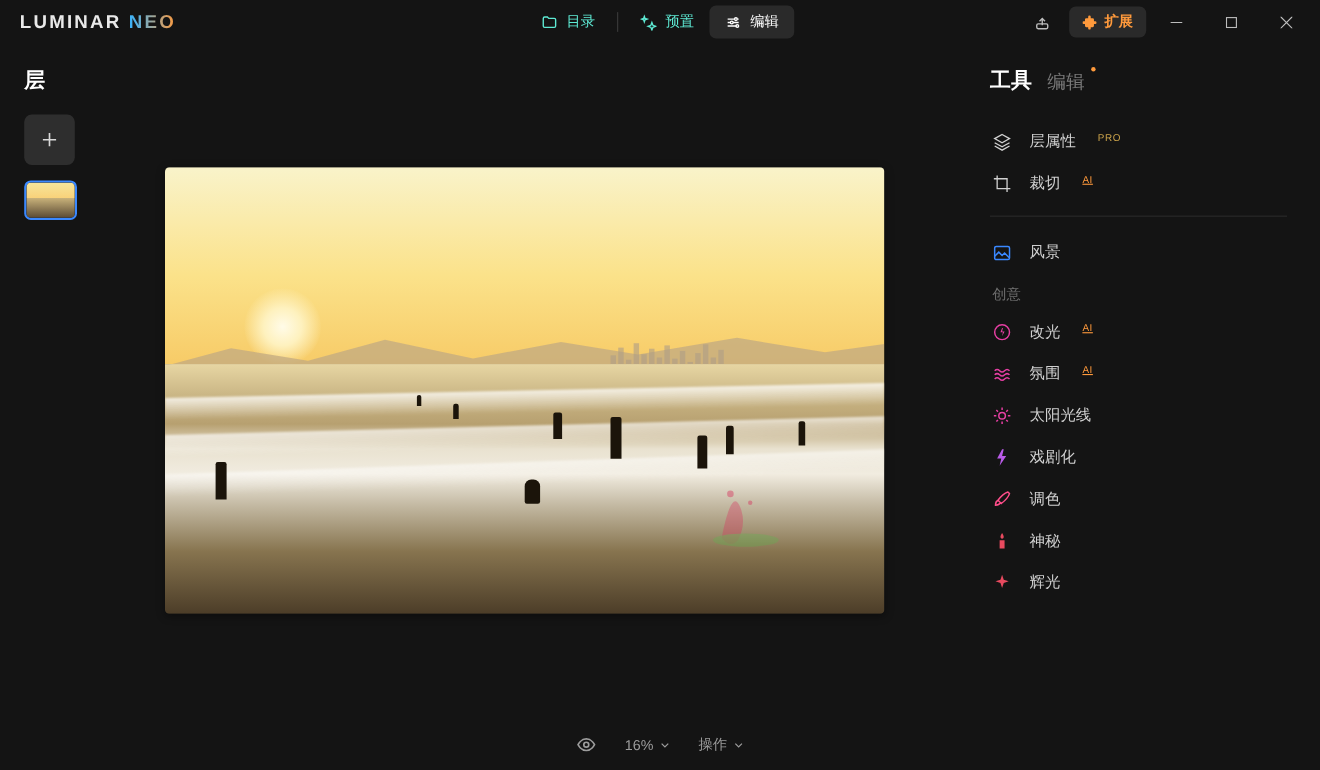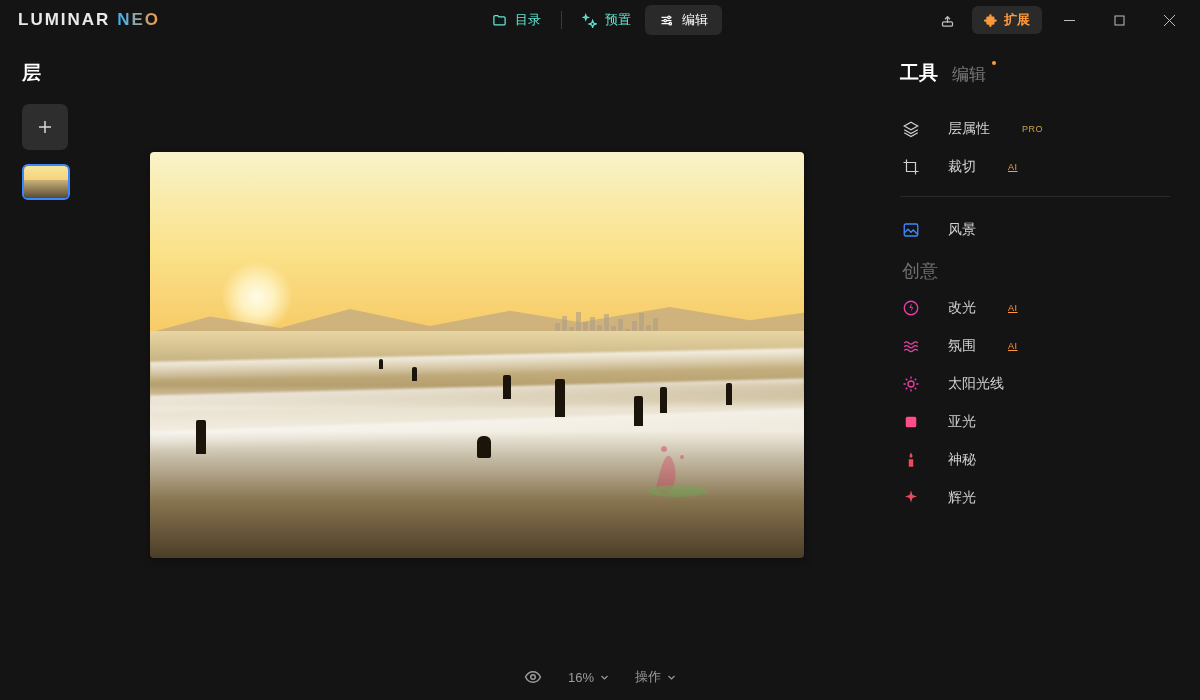--- a/index.html
+++ b/index.html
@@ -42,26 +42,26 @@
   .wm{ position:absolute; right:12%; bottom:12%; width:110px; height:90px; opacity:.45; }
   .bottom-bar{ position:absolute; bottom:14px; left:50%; transform:translateX(-50%); display:flex; align-items:center; gap:26px; color:#9c9c9c; font-size:13px;}
   .eye-btn, .zoom, .ops{ display:flex; align-items:center; gap:6px; cursor:pointer;}
   .eye-btn svg{width:18px;height:18px;}
 
   .right-col { width: 320px; padding: 20px 30px 0 20px; overflow-y: auto; }
   .right-head { display:flex; align-items: flex-end; gap: 14px; margin-bottom: 24px;}
   .r-title{ font-size:19px; font-weight:600; color:#fff;}
   .r-sub{ font-size:17px; color:#7a7a7a; position:relative;}
   .r-sub::after{ content:""; position:absolute; top:-2px; right:-10px; width:4px;height:4px;background:#ff9a3c;border-radius:50%;}
-  .tool{ display:flex; align-items:center; gap:28px; padding:10px 2px; font-size:14px; color:#d0d0d0; cursor:pointer;}
+  .tool{ display:flex; gap:16px; padding:10px 2px; font-size:14px; color:#d0d0d0; cursor:pointer;}
   .tool .t-icon{ width:18px; height:18px; display:flex; align-items:center; justify-content:center; flex-shrink:0;}
   .badge{ font-size:9px; letter-spacing:.5px; margin-left:4px;}
   .badge.pro{ color:#caa24a;} .badge.ai{ color:#ff9a3c;text-decoration:underline;}
   .divider{ height:1px; background:#2a2a2a; margin:10px 0 14px;}
-  .section-label{ font-size:18px; color:#6f6f6f; padding:10px 2px 6px;}
+  .section-label{ font-size:13px; color:#6f6f6f; padding:10px 2px 6px;}
   .ic-blue{color:#3a88ff} .ic-mag{color:#e63fa3} .ic-pink{color:#ff4d8a} .ic-purple{color:#b95be8} .ic-red{color:#e84a5f}
 </style>
 </head>
 <body>
 
 <div class="titlebar">
   <div class="logo">
     <span class="logo-l">LUMINAR</span>
     <span> </span>
     <span class="logo-neo">NEO</span>
@@ -266,26 +266,34 @@
     <div class="tool">
       <span class="t-icon ic-mag">
           <svg viewBox="0 0 24 24" fill="none" stroke="currentColor" stroke-width="1.8">
             <circle cx="12" cy="12" r="4"></circle>
             <path d="M12 2v3M12 19v3M2 12h3M19 12h3M5 5l2 2M17 17l2 2M19 5l-2 2M7 17l-2 2"></path>
           </svg>
         </span>
       <span>太阳光线</span>
     </div>
     <div class="tool">
+      <span class="t-icon ic-purple">
+          <svg viewBox="0 0 24 24" fill="currentColor">
+            <path d="M12 2L6 13h5l-2 9 8-12h-5l2-8z"></path>
+          </svg>
+        </span>
+      <span>戏剧化</span>
+    </div>
+    <div class="tool">
       <span class="t-icon ic-pink">
-          <svg viewBox="0 0 24 24" fill="currentColor">
-            <rect x="5" y="5" width="14" height="14" rx="2"></rect>
-          </svg>
-        </span>
-      <span>亚光</span>
+          <svg viewBox="0 0 24 24" fill="none" stroke="currentColor" stroke-width="1.8">
+            <path d="M19 3c-3 1-9 6-12 10 2 2 3 3 4 4 4-3 9-9 10-12-1-1-1-1-2-2zM7 13c-2 1-3 4-3 6 2 0 5-1 6-3"></path>
+          </svg>
+        </span>
+      <span>调色</span>
     </div>
     <div class="tool">
       <span class="t-icon ic-red">
           <svg viewBox="0 0 24 24" fill="currentColor">
             <path d="M12 2c-1 2-2 3-2 5 0 1 1 2 2 2s2-1 2-2c0-2-1-3-2-5zM9 11h6v10H9z"></path>
           </svg>
         </span>
       <span>神秘</span>
     </div>
     <div class="tool">

